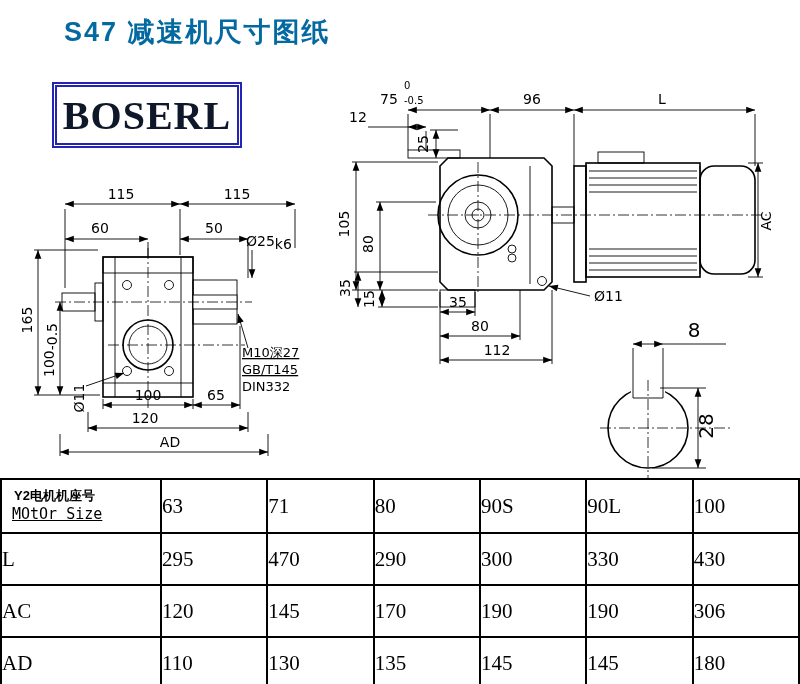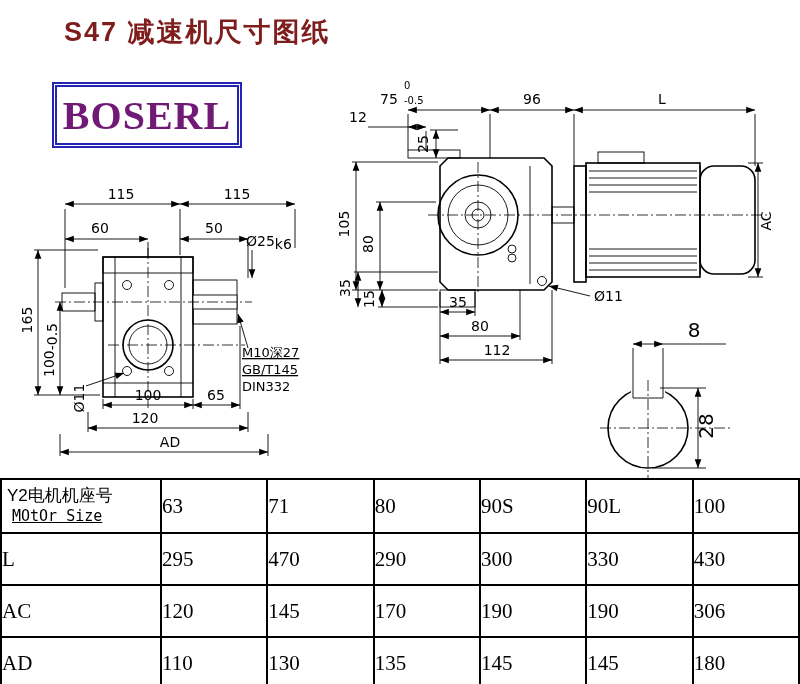--- a/index.html
+++ b/index.html
@@ -1,39 +1,39 @@
 <!DOCTYPE html>
 <html><head>
 <meta charset="utf-8">
 <style>
   html,body{margin:0;padding:0;background:#fff;}
   .page{position:relative;width:800px;height:684px;background:#fff;overflow:hidden;
         font-family:"Liberation Sans",sans-serif;color:#000;}
   .title{position:absolute;left:64px;top:14px;font-size:27px;font-weight:bold;
-         letter-spacing:2px;color:#7f1d1d;}
+         letter-spacing:2px;color:#0369a1;}
   .logo{position:absolute;left:52px;top:82px;width:180px;height:56px;
         border:5px double #2323b4;display:flex;align-items:center;justify-content:center;
         font-family:"Liberation Serif",serif;font-weight:bold;font-size:40px;
-        color:#701a75;letter-spacing:1px;text-align:right;}
+        color:#0f172a;letter-spacing:1px;text-align:right;}
   svg#drawing{position:absolute;left:0;top:0;}
   svg text{font-family:"DejaVu Sans",sans-serif;font-size:14px;fill:#000;}
   svg text.small{font-size:10px;}
   svg text.note{font-size:13px;}
   svg text.big{font-size:20px;}
   .ol{fill:none;stroke:#000;stroke-width:1.6;}
   .th{fill:none;stroke:#000;stroke-width:0.9;}
   .dim{fill:none;stroke:#000;stroke-width:0.9;}
   .cl{fill:none;stroke:#000;stroke-width:0.8;stroke-dasharray:11 3 2 3;}
   .tablewrap{position:absolute;left:0;top:478px;width:800px;}
   table{width:100%;border-collapse:collapse;table-layout:fixed;}
   td{border:2px solid #000;text-align:left;height:50px;padding:0;
      font-family:"Liberation Serif",serif;font-size:21px;}
   tr.hdr td{height:52px;}
   td.hcell{text-align:left;vertical-align:middle;}
-  .hcn{font-family:"Liberation Sans",sans-serif;font-size:17px;padding-left:5px;line-height:1.3;}
+  .hcn{font-family:"Liberation Sans",sans-serif;font-size:13px;padding-left:12px;line-height:1.3;font-weight:bold;}
   .hen{font-family:"DejaVu Sans Mono",monospace;font-size:15px;padding-left:10px;
        text-decoration:underline;line-height:1.3;}
 </style>
 </head>
 <body>
 
 <div class="page">
 
   <div class="title">S47 减速机尺寸图纸</div>
   <div class="logo">BOSERL</div>

